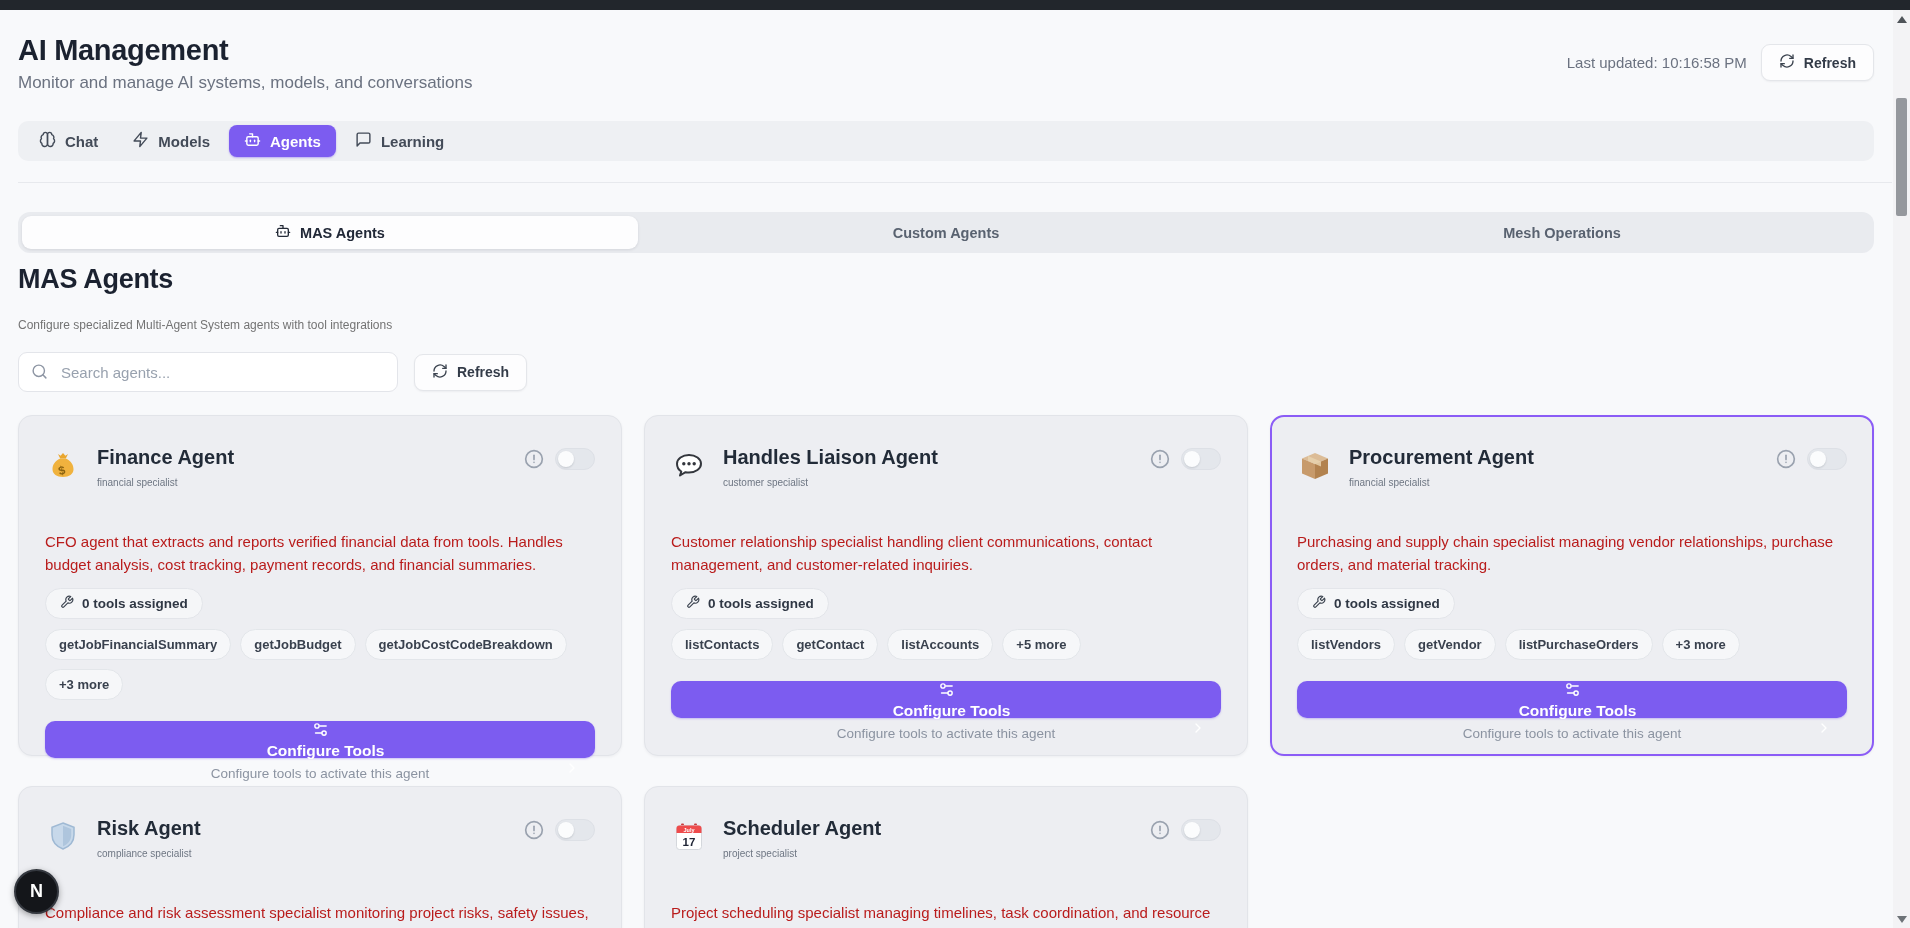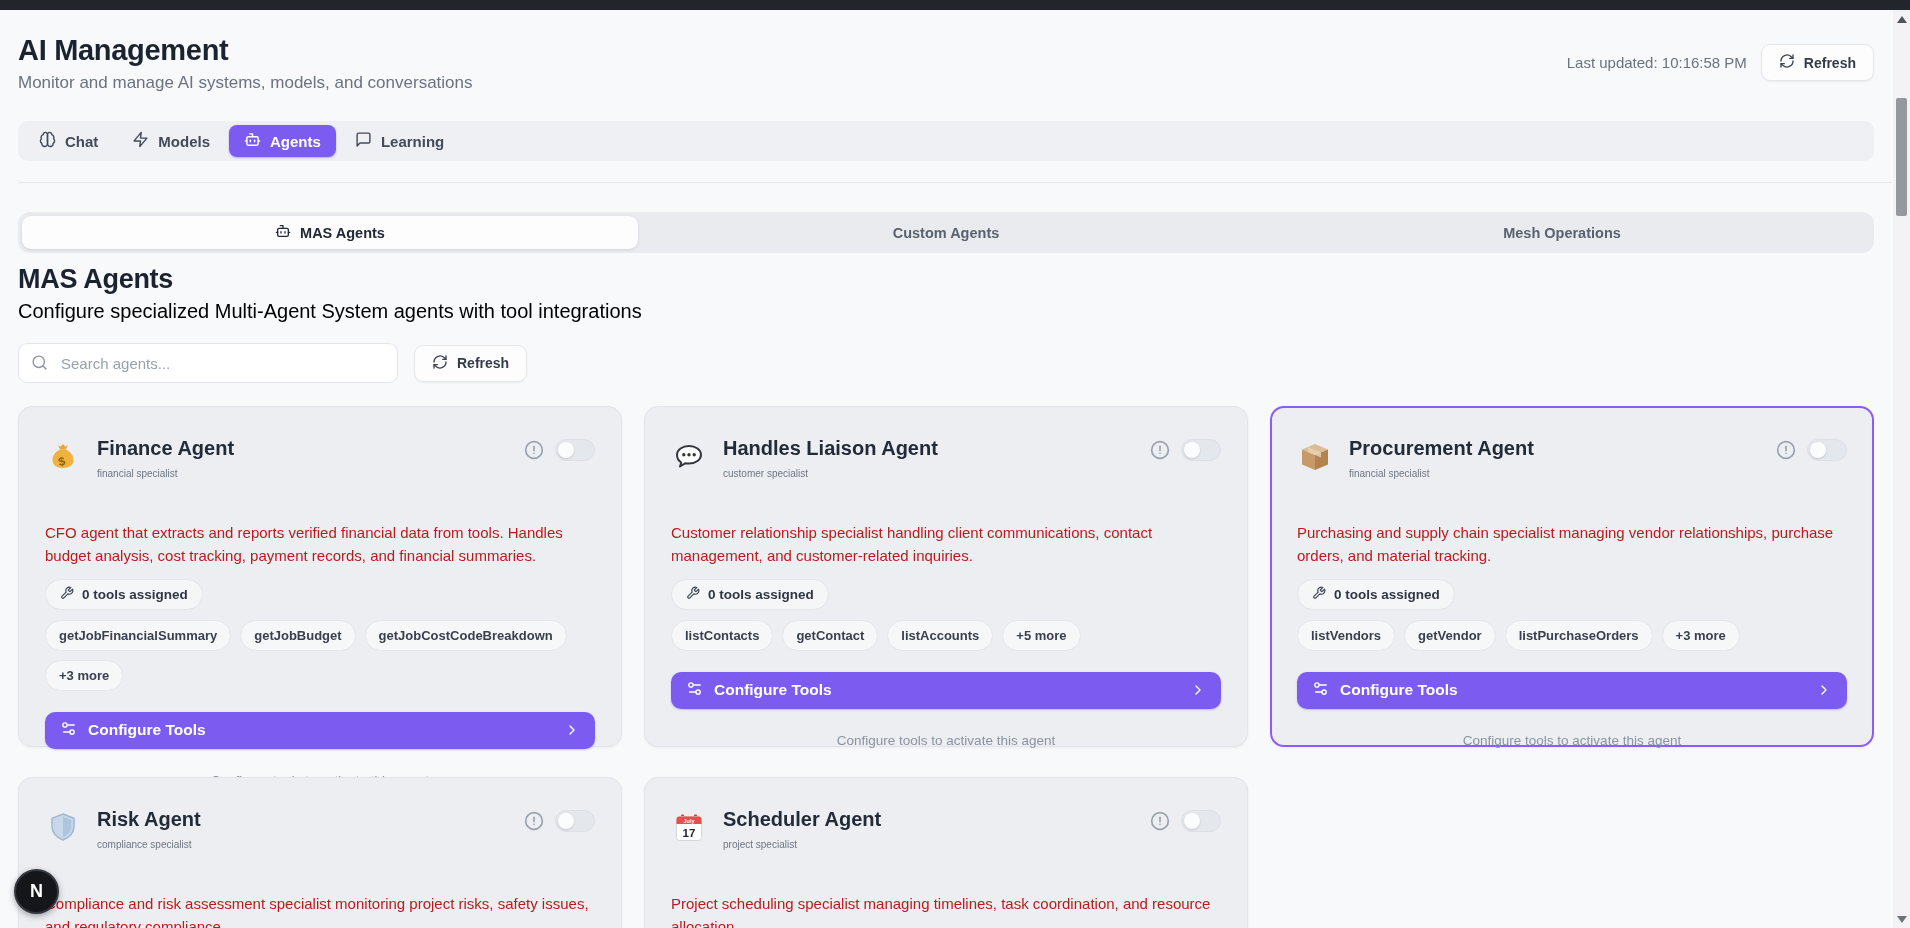--- a/index.html
+++ b/index.html
@@ -46,21 +46,21 @@
   
   .subtabbar { display:grid; grid-template-columns:repeat(3,1fr); margin-top:29px;
     background:#e9ebef; border-radius:12px; padding:4px; height:41px; }
   .subtab { display:inline-flex; align-items:center; justify-content:center; gap:9px;
     border:none; background:transparent; border-radius:9px; font-size:14.5px; font-weight:600;
     color:#596270; cursor:pointer; font-family:inherit; }
   .subtab svg { stroke:#242b38; }
   .subtab.active { background:#fdfdfe; color:#212837; box-shadow:0 1px 3px rgba(16,24,40,.10); }
 
   .section-title { margin-top:11px; font-size:27px; font-weight:700; letter-spacing:-0.3px; color:#1b2230; }
-  .section-subtitle { margin-top:5px; font-size:20px; color:#000000; }
+  .section-subtitle { margin-top:23px; font-size:12px; color:#737373; }
 
   
   .toolbar { display:flex; align-items:center; gap:16px; margin-top:20px; }
   .search-box { position:relative; width:380px; }
   .search-box svg { position:absolute; left:13px; top:11px; stroke:#8d95a3; }
   .search-box input { width:100%; height:40px; border:1px solid #e3e5ea; border-radius:9px;
     background:#ffffff; padding:0 14px 0 42px; font-size:15px; color:#333b48; outline:none;
     font-family:inherit; }
   .search-box input::placeholder { color:#98a1ae; }
 
@@ -90,26 +90,26 @@
     font-size:13.5px; font-weight:600; color:#2f3744; }
   .tools-badge svg { stroke:#3b434f; }
 
   .tags { display:flex; flex-wrap:wrap; gap:9px; margin-top:10px; }
   .tag { background:#f6f7f9; border:1px solid #e3e6ea; border-radius:999px; padding:7px 13px;
     font-size:13px; font-weight:600; color:#39414e; white-space:nowrap; }
 
   .configure { display:flex; align-items:center; width:100%; margin-top:21px; height:37px;
     background:#7c5cf0; color:#ffffff; border:none; border-radius:10px; padding:0 15px;
     font-size:15.5px; font-weight:600; cursor:pointer; font-family:inherit;
-    box-shadow:0 1px 2px rgba(124,92,240,.35); }
+    box-shadow:0 1px 2px rgba(124,92,240,.35);flex-direction:column; }
   .configure .cfg-label { margin-left:11px; }
   .configure .chev { margin-left:auto; display:inline-flex; }
   .configure svg { stroke:#ffffff; }
 
-  .foot { margin-top:24px; text-align:center; font-size:13.5px; color:#8b93a1; }
+  .foot { margin-top:8px; text-align:center; font-size:13.5px; color:#8b93a1; }
 
   
   .n-badge { position:fixed; left:14px; top:869px; width:45px; height:45px; border-radius:50%;
     background:#14161a; border:2px solid #34383f; color:#ffffff; display:flex; align-items:center;
     justify-content:center; font-size:18px; font-weight:600; z-index:60; cursor:pointer;
     box-shadow:0 2px 6px rgba(0,0,0,.35); }
 
   svg.ic { fill:none; stroke-width:2; stroke-linecap:round; stroke-linejoin:round; }
 </style>
 </head>

